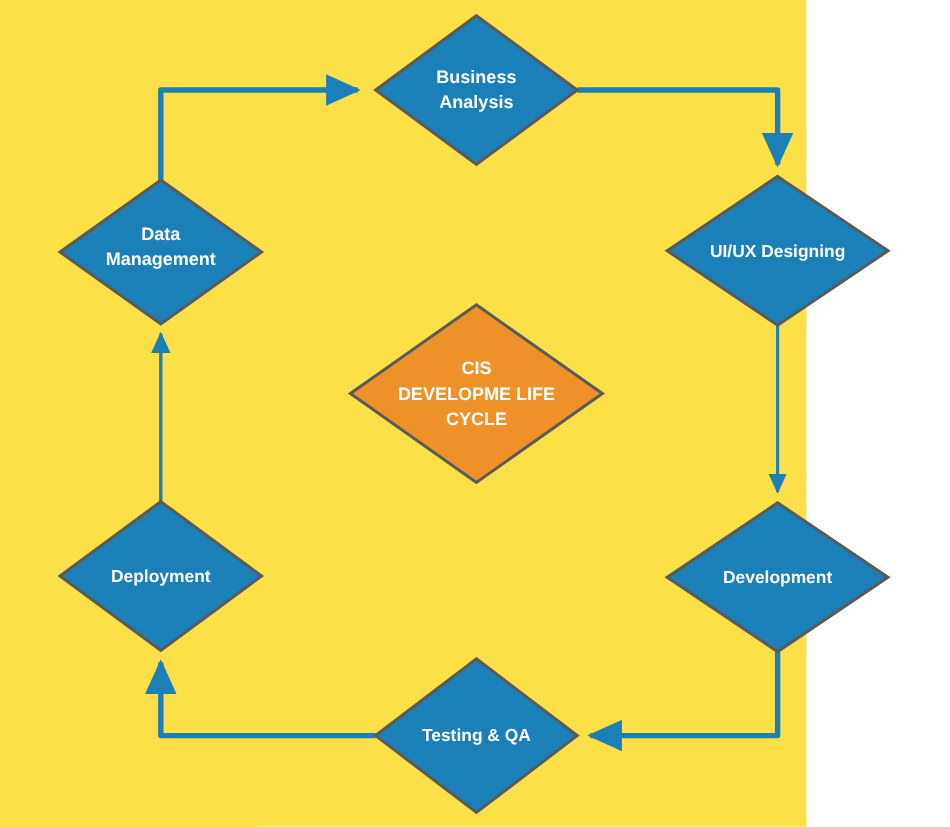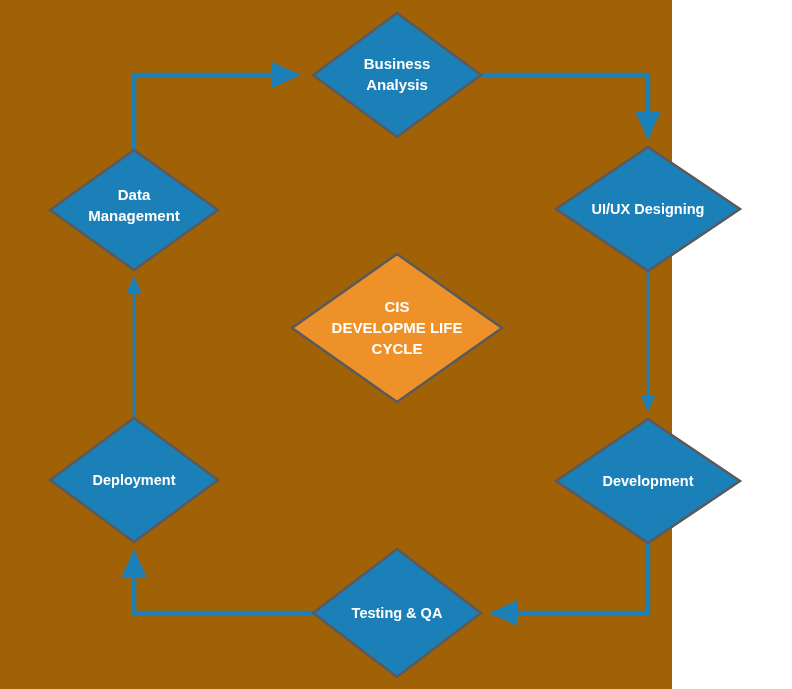--- a/index.html
+++ b/index.html
@@ -10,21 +10,21 @@
   body {
     width: 792px;
     height: 689px;
     font-family: "Liberation Sans", sans-serif;
     overflow: hidden;
   }
   #diagram-root {
     position: relative;
     width: 672px;
     height: 689px;
-    background: #a16207;
+    background: #fde047;
   }
   svg#flow-svg {
     display: block;
     width: 792px;
     height: 689px;
   }
   .node-label {
     font-family: "Liberation Sans", sans-serif;
     font-weight: bold;
     fill: #ffffff;

